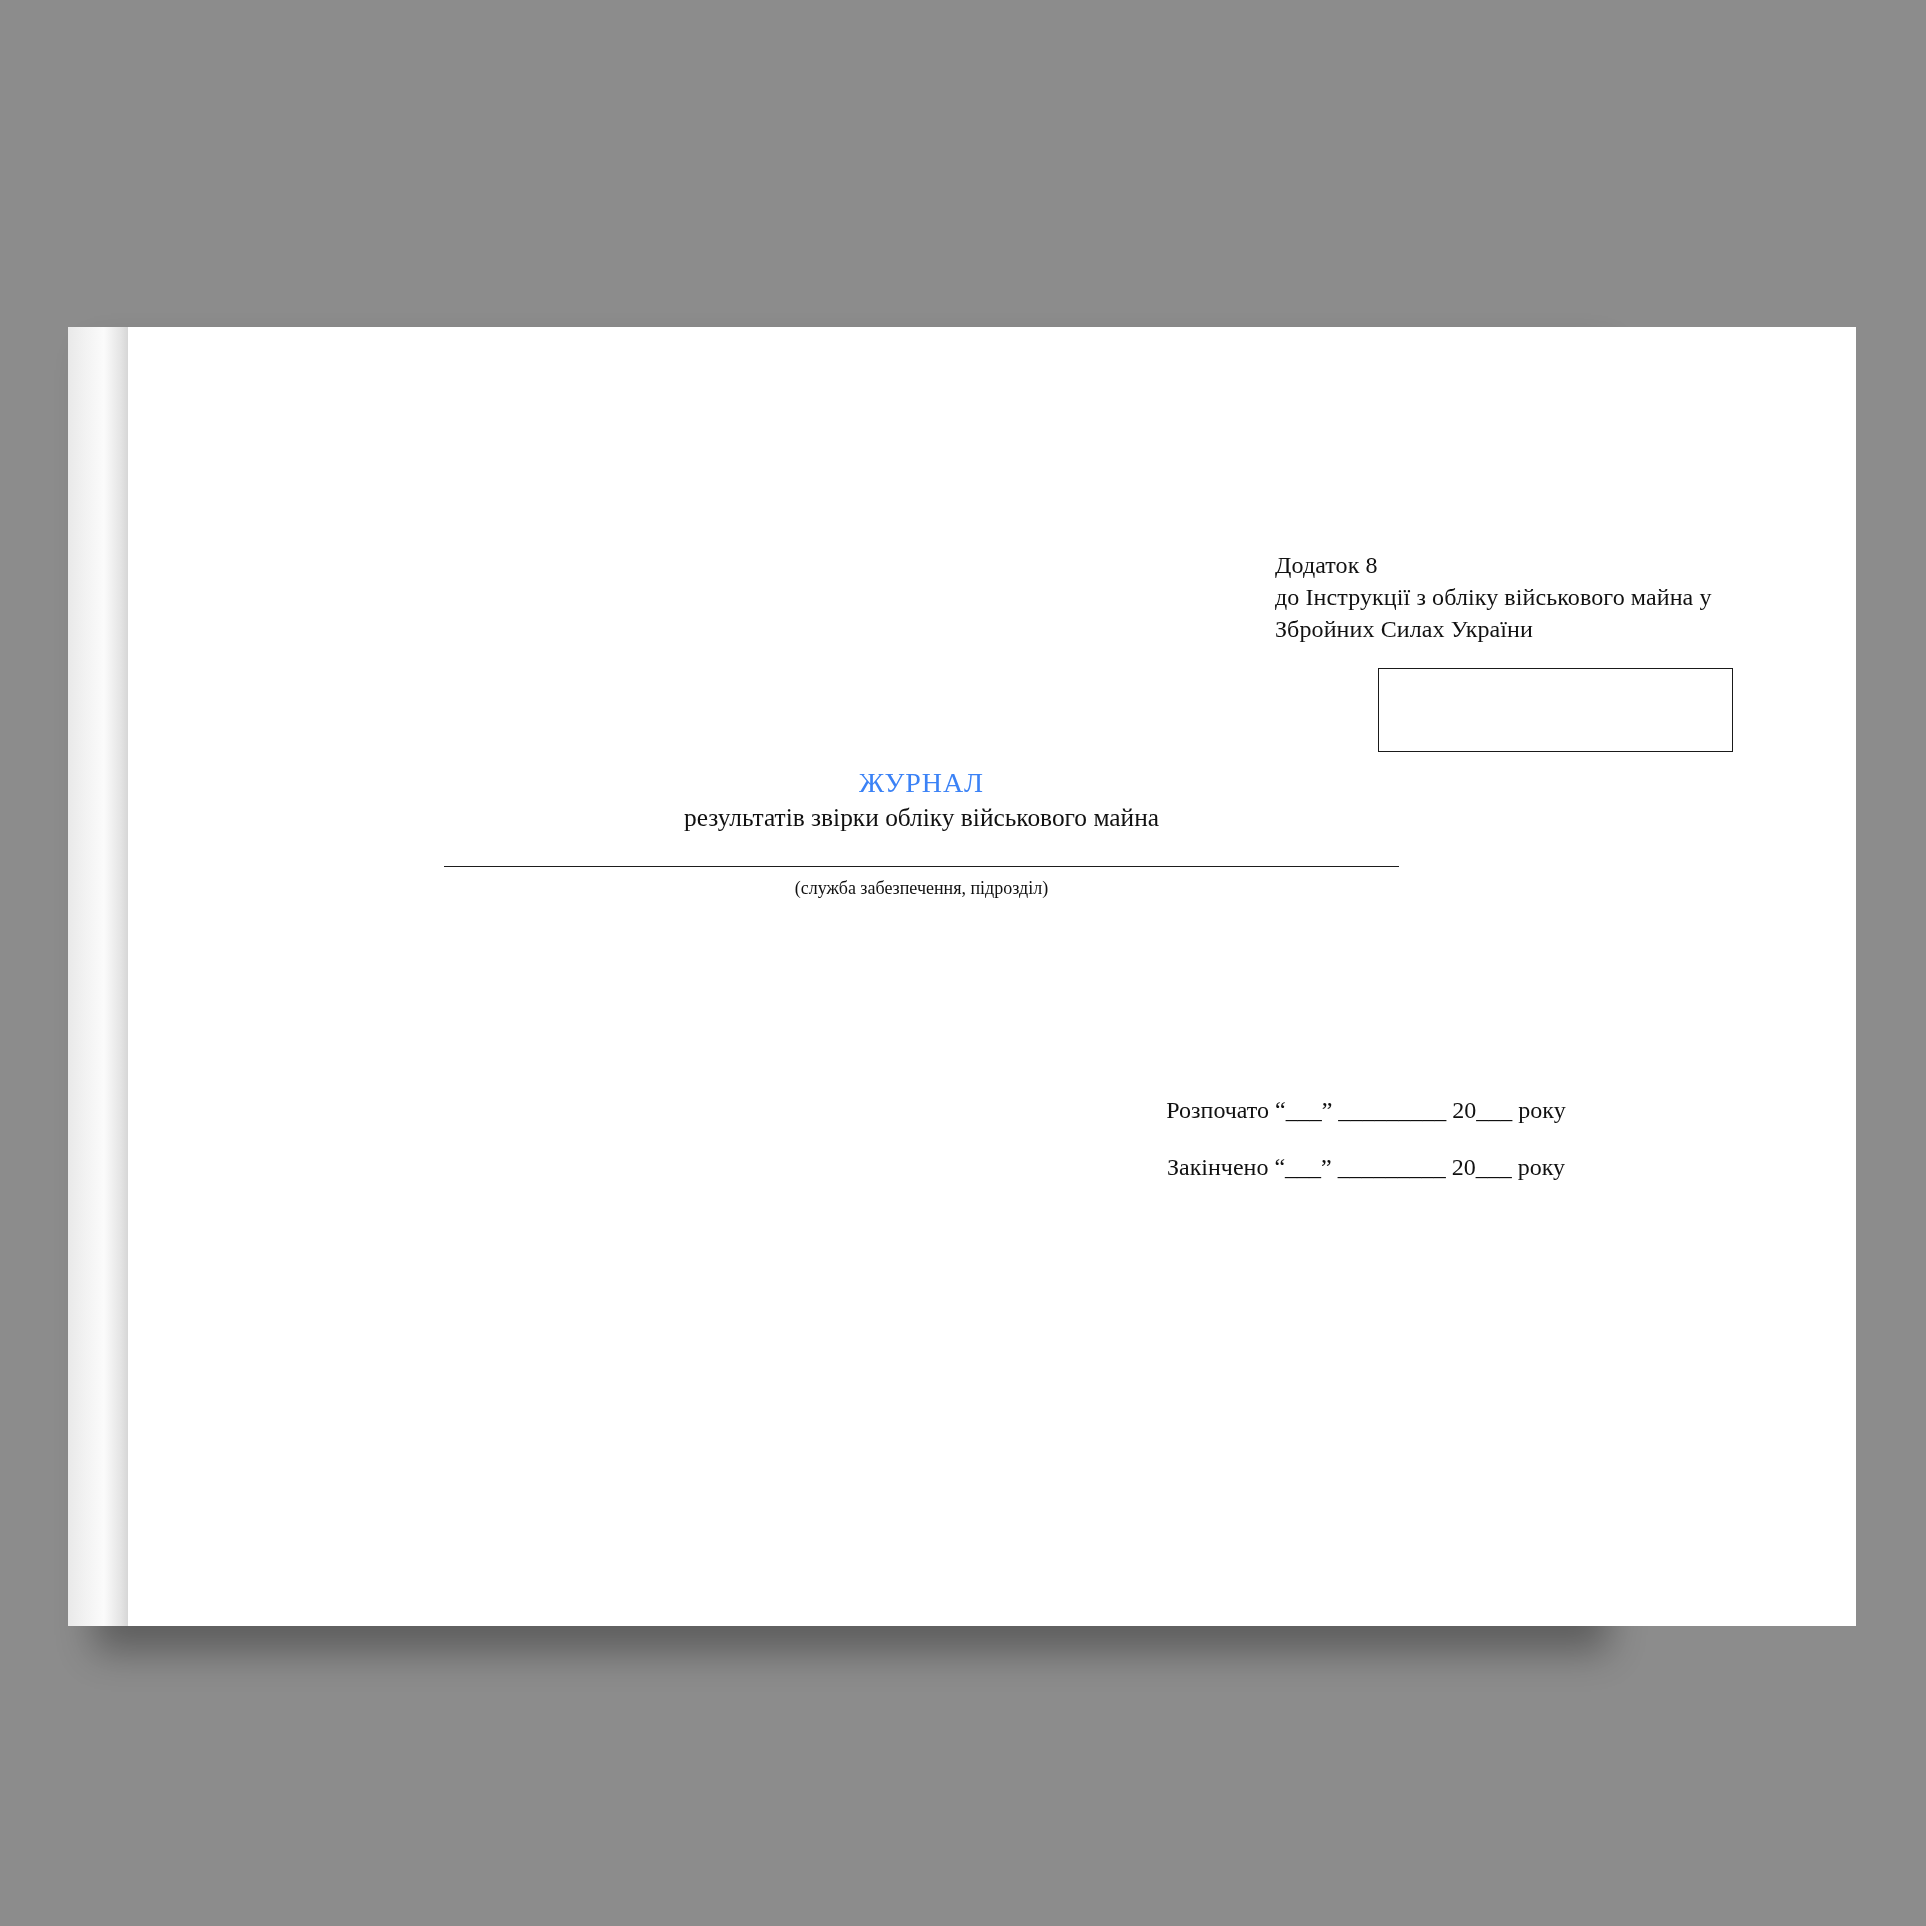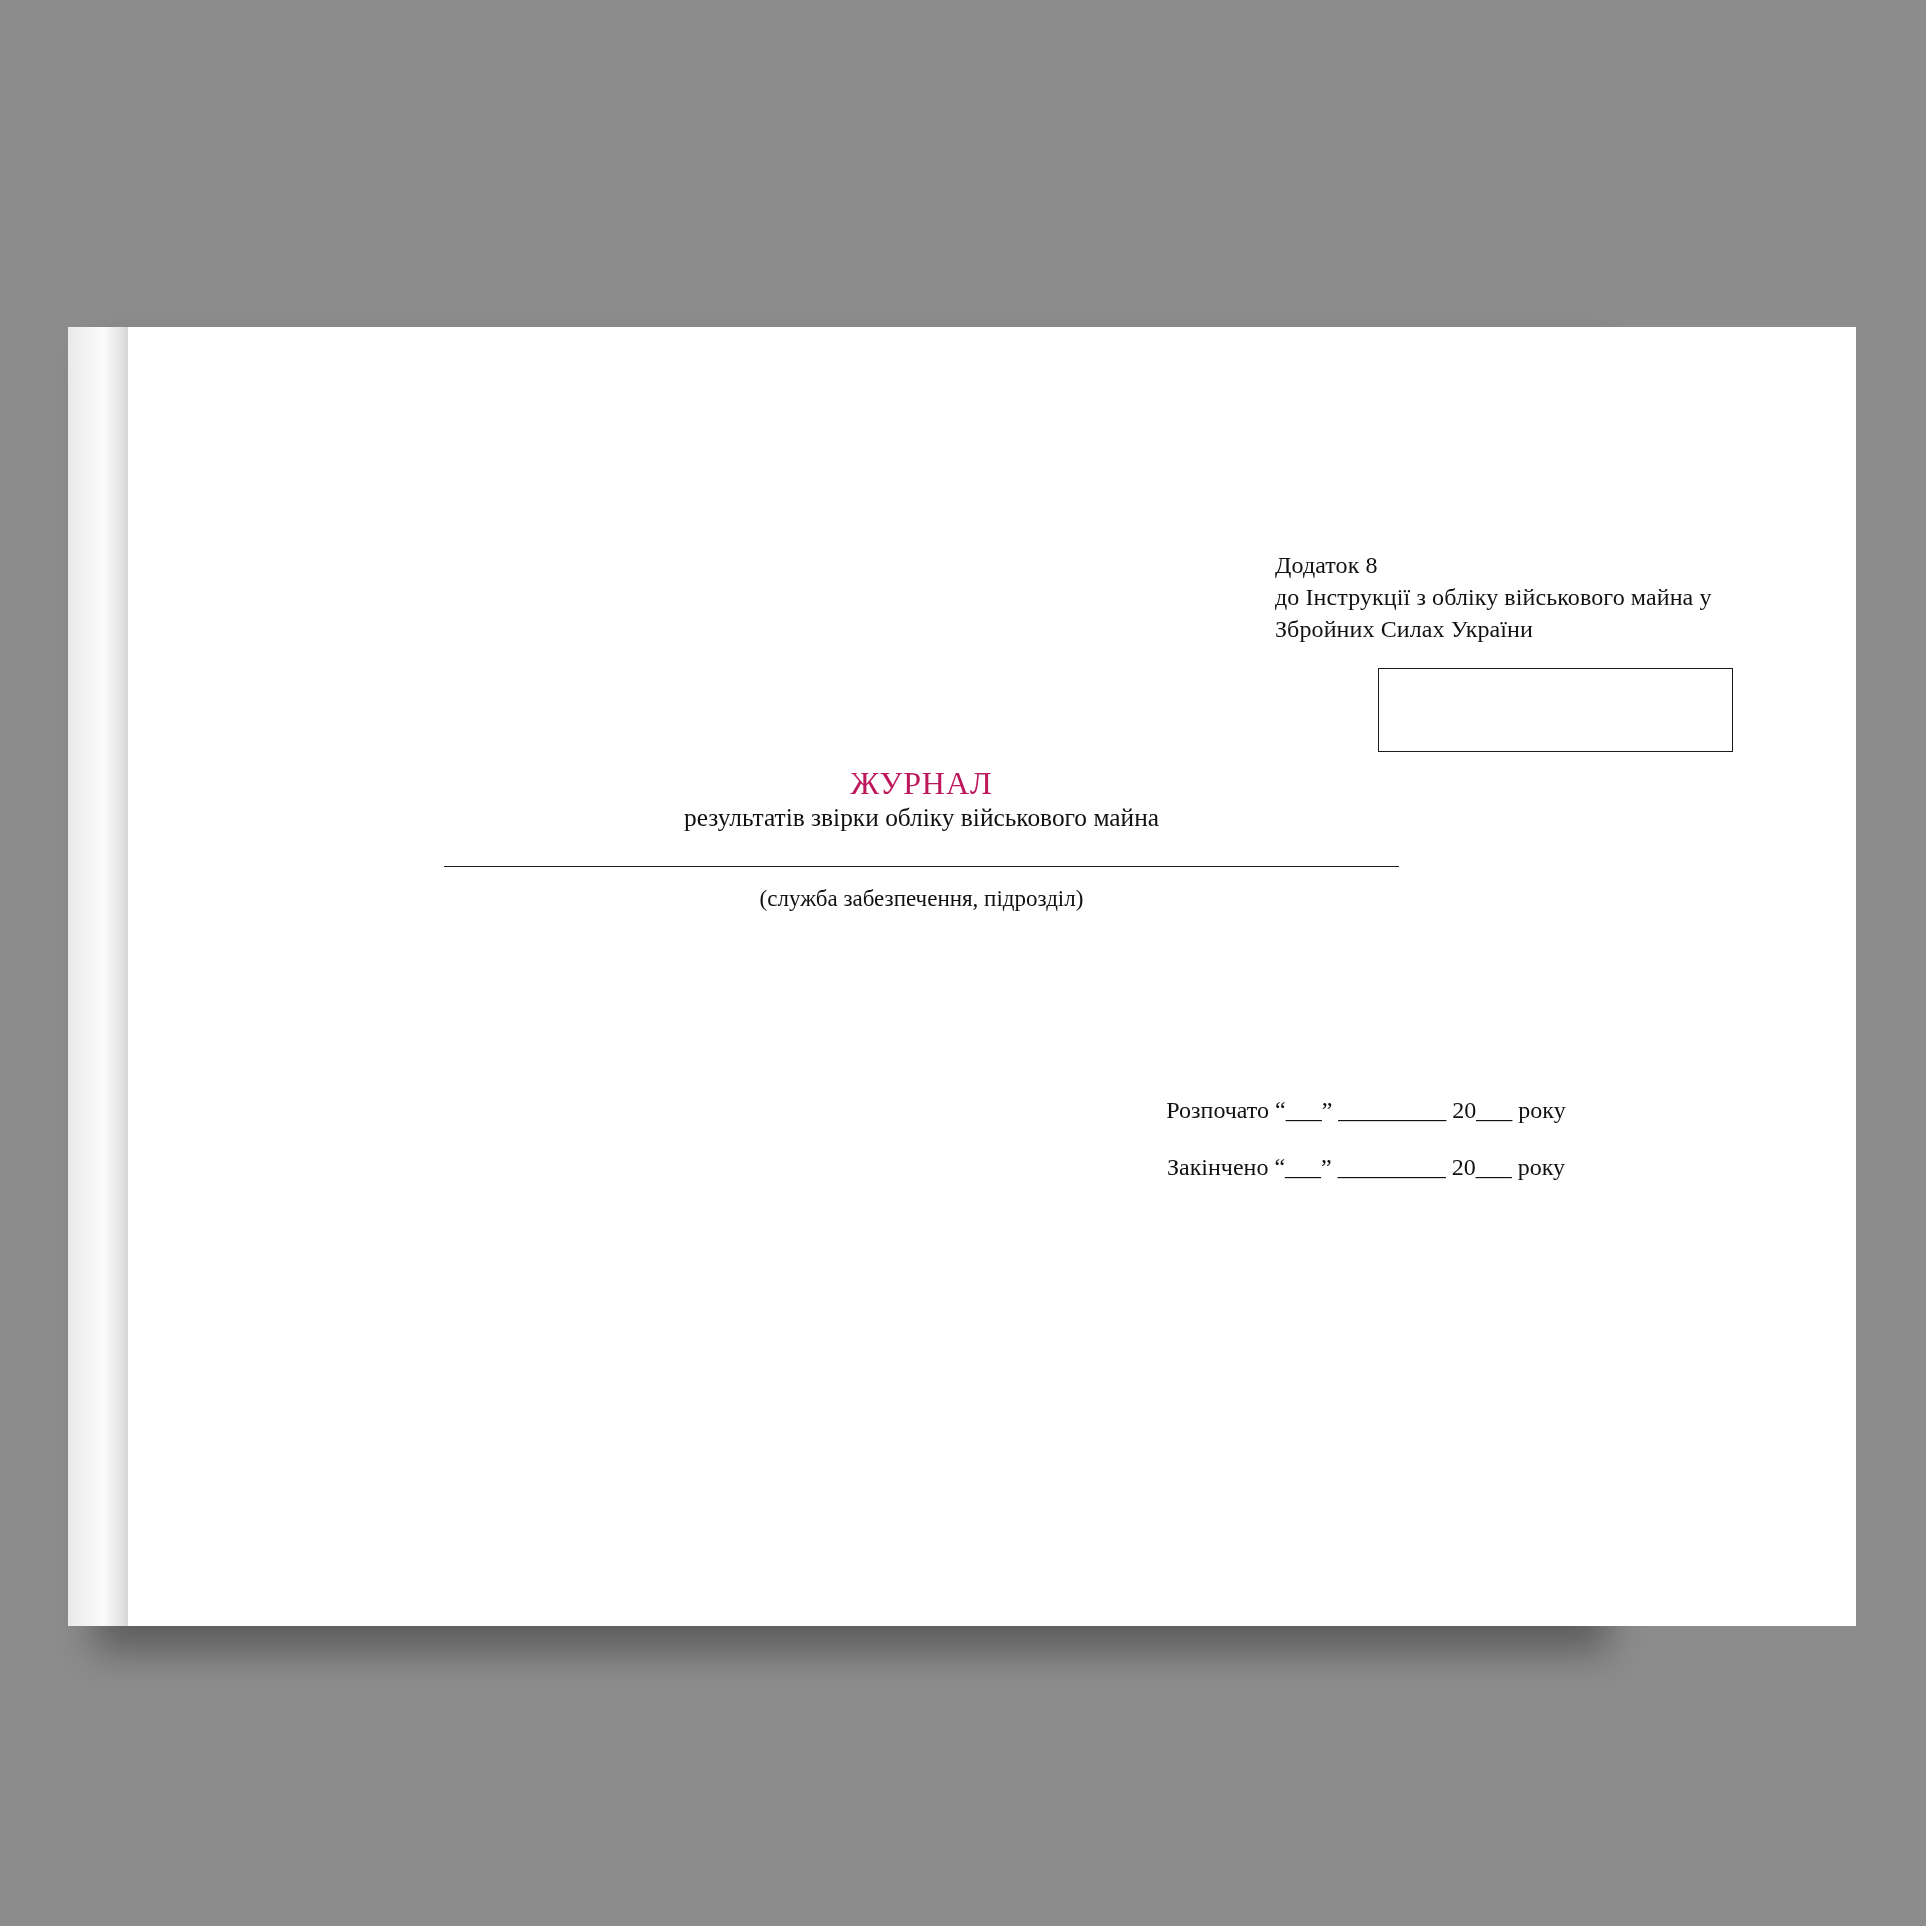--- a/index.html
+++ b/index.html
@@ -77,24 +77,24 @@
 
   
   #title-group {
     position: absolute;
     left: 331px;
     top: 439px;
     width: 925px;
     text-align: center;
   }
   #title-main {
-    font-size: 32px;
+    font-size: 28px;
     line-height: 34px;
     letter-spacing: 0.9px;
-    color: #be185d;
+    color: #3b82f6;
   }
   #title-sub {
     font-size: 25.4px;
     line-height: 35px;
     color: #111;
   }
 
   
   .fill-group {
     position: absolute;
@@ -103,22 +103,22 @@
     text-align: center;
   }
   #fill-1 { top: 539px; }
   #fill-2 { top: 596px; }
   .fill-rule {
     height: 0;
     border-bottom: 1.5px solid #1d1d1d;
     width: 100%;
   }
   .fill-caption {
-    margin-top: 17px;
-    font-size: 23px;
+    margin-top: 7px;
+    font-size: 18px;
     line-height: 29px;
     color: #111;
   }
 
   
   #dates-block {
     position: absolute;
     left: 925px;
     top: 755px;
     width: 740px;

